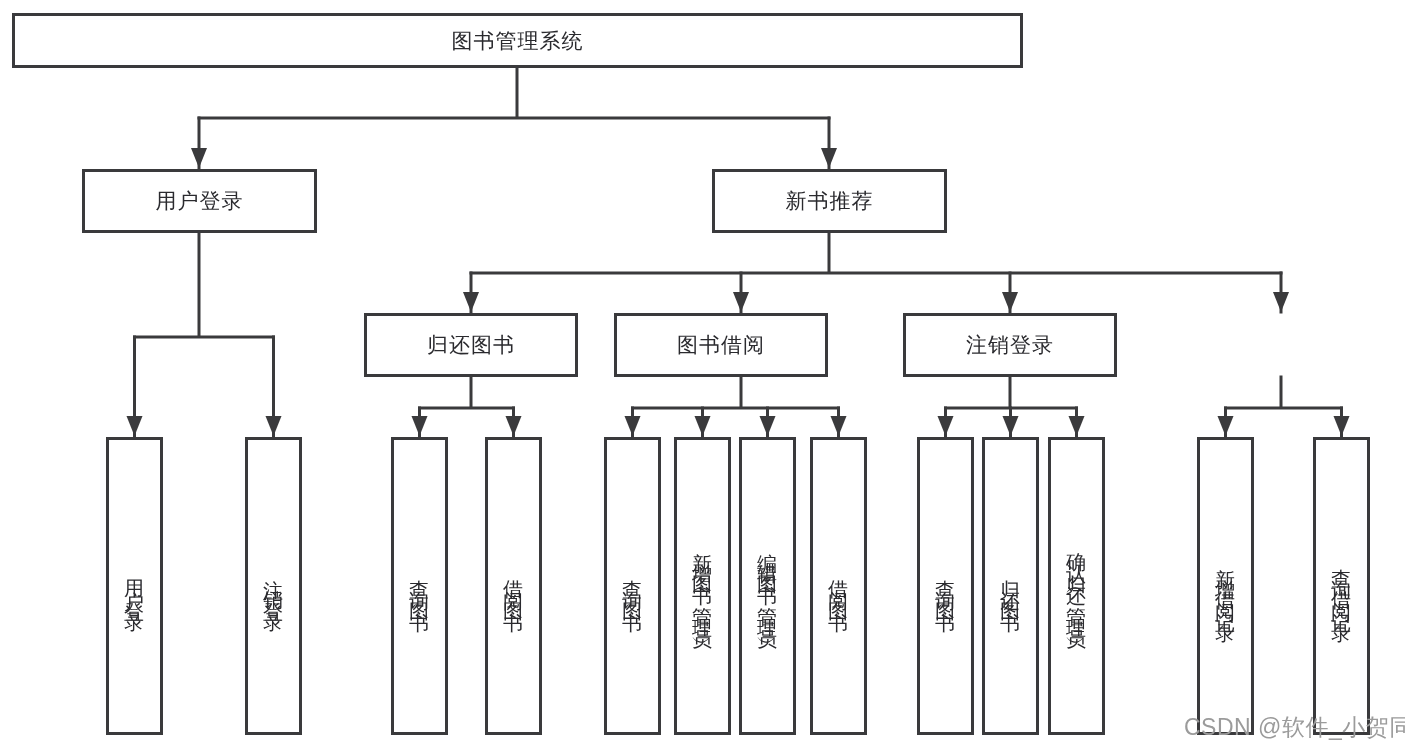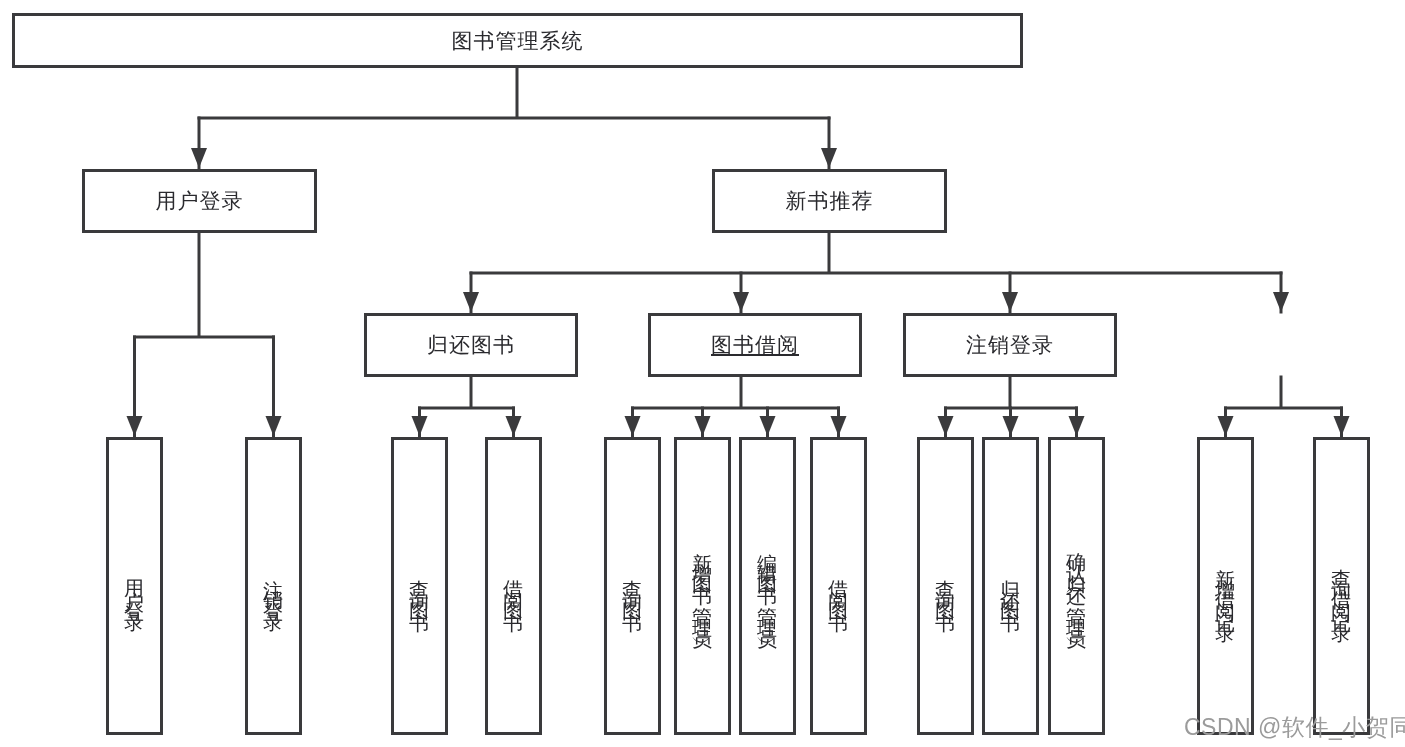--- a/index.html
+++ b/index.html
@@ -93,21 +93,21 @@
       <line x1="1341.5" y1="408" x2="1341.5" y2="436" marker-end="url(#ah)"></line>
     </g>
   </svg>
 
   <div class="node" style="left:12px; top:13px; width:1011px; height:55px;">图书管理系统</div>
 
   <div class="node hbox" style="left:82px; width:235px;">用户登录</div>
   <div class="node hbox" style="left:712px; width:235px;">新书推荐</div>
 
   <div class="node l3" style="left:364px;">归还图书</div>
-  <div class="node l3" style="left:648px;text-decoration:underline;">图书借阅</div>
+  <div class="node l3" style="left:614px;">图书借阅</div>
   <div class="node l3" style="left:903px;">注销登录</div>
 
   <div class="node leaf" style="left:106px;">
     <span class="vtext">用户登录</span>
   </div>
   <div class="node leaf" style="left:245px;">
     <span class="vtext">注销登录</span>
   </div>
   <div class="node leaf" style="left:391px;">
     <span class="vtext">查询图书</span>

